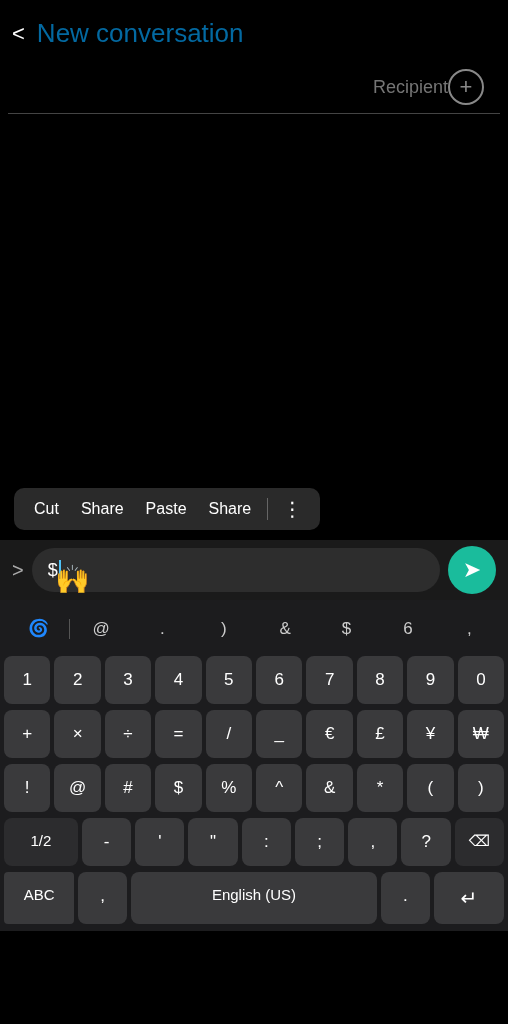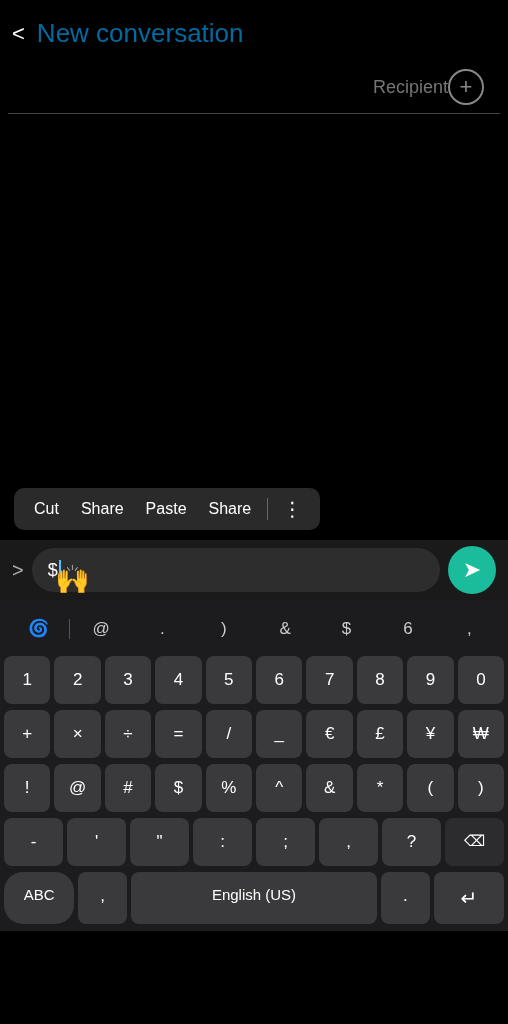--- a/index.html
+++ b/index.html
@@ -227,21 +227,21 @@
       background: #2c2c2e;
     }
     .bottom-row {
       display: flex;
       justify-content: space-between;
       padding: 3px 4px;
       gap: 4px;
     }
     .key-abc {
       background: #3a3a3c;
-      border-radius: 19px;
+      border-radius: 4px;
       text-align: center;
       padding: 14px 0;
       font-size: 15px;
       color: #fff;
       cursor: pointer;
       flex: 1;
     }
     .key-comma {
       background: #3a3a3c;
       border-radius: 8px;
@@ -369,20 +369,21 @@
     <div class="key">$</div>
     <div class="key">%</div>
     <div class="key">^</div>
     <div class="key">&amp;</div>
     <div class="key">*</div>
     <div class="key">(</div>
     <div class="key">)</div>
   </div>
 
   <div class="key-row">
+    <div class="key dark wide">1/2</div>
     <div class="key">-</div>
     <div class="key">'</div>
     <div class="key">"</div>
     <div class="key">:</div>
     <div class="key">;</div>
     <div class="key">,</div>
     <div class="key">?</div>
     <div class="key dark backspace">⌫</div>
   </div>
 

